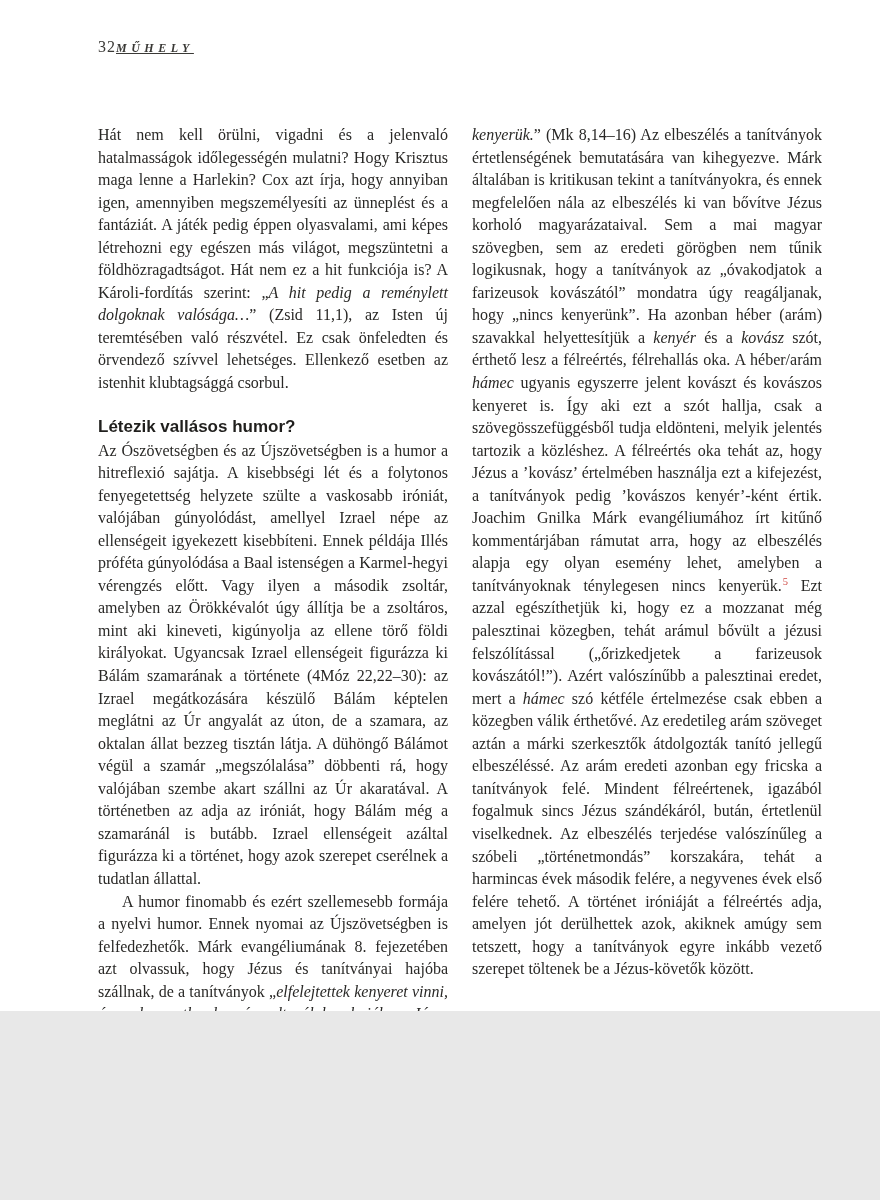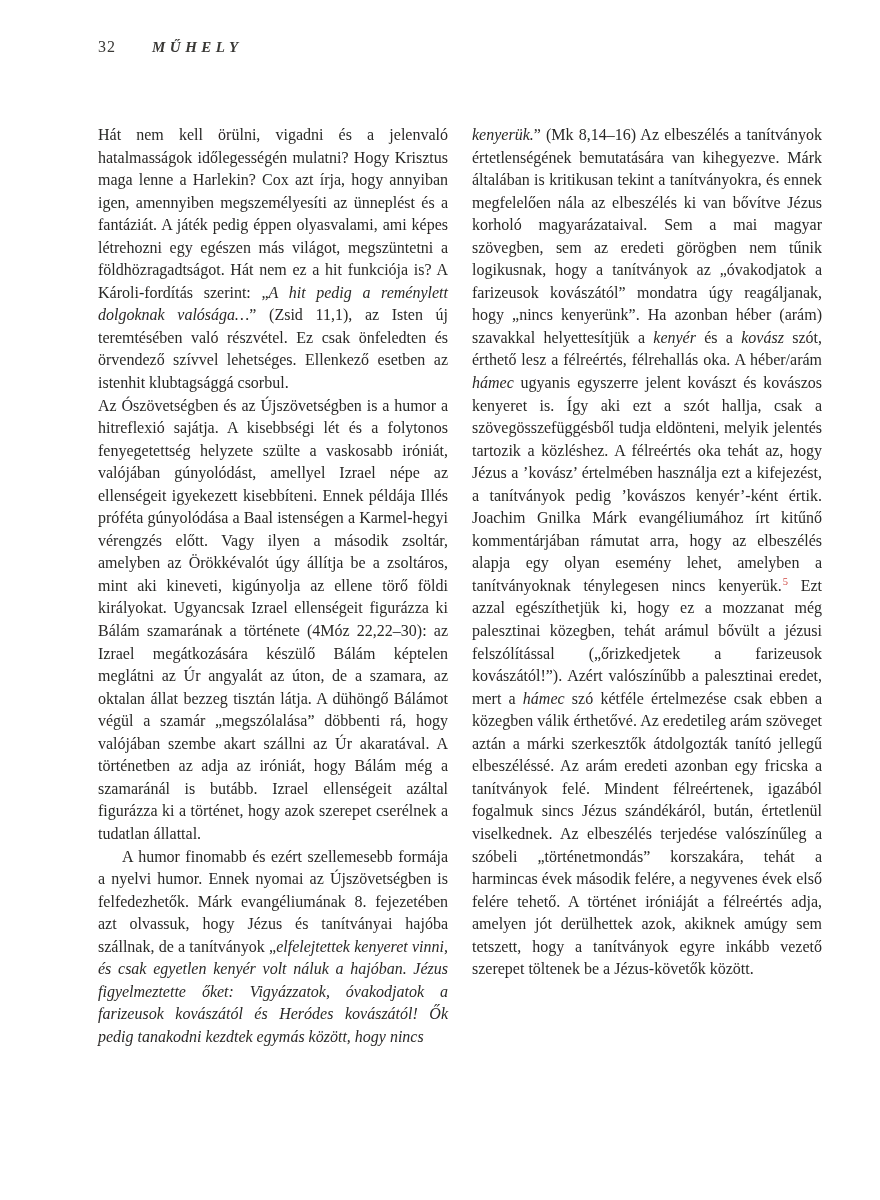--- a/index.html
+++ b/index.html
@@ -1,40 +1,40 @@
 <!DOCTYPE html>
 <html lang="hu"><head>
 <meta charset="utf-8">
 <style>
   html,body{margin:0;padding:0;background:#e8e8e8;}
   .page{
     position:relative;
-    width:880px;height:1200px;
+    width:880px;height:1011px;
     margin:0 auto;
     background:#ffffff;
     font-family:"Liberation Serif", serif;
     color:#292826;
     overflow:hidden;
   }
   .running-head{
     position:absolute;top:38px;left:98px;
     display:flex;align-items:baseline;
     color:#3a3936;
   }
   .page-number{
     font-size:16px;letter-spacing:1px;
     font-family:"Liberation Serif", serif;
   }
   .journal-title{
-    margin-left:36px;
-    font-size:15px;
+    font-size:12px;
     font-style:italic;
     letter-spacing:4.5px;
     font-weight:600;
     text-transform:uppercase;
+    text-decoration:underline;
   }
   .cols{
     position:absolute;left:98px;top:124px;
     width:724px;
     display:flex;gap:24px;
   }
   .col{width:350px;}
   p.para{
     margin:0;
     font-size:16px;
@@ -71,20 +71,21 @@
 <div class="page">
 
   <div class="running-head">
     <span class="page-number">32</span>
     <span class="journal-title">MŰHELY</span>
   </div>
 
   <div class="cols">
     <div class="col">
         <p class="para"><span>Hát nem kell örülni, vigadni és a jelenvaló hatalmasságok időlegességén mulatni? Hogy Krisztus maga lenne a Harlekin? Cox azt írja, hogy annyiban igen, amennyiben megszemélyesíti az ünneplést és a fantáziát. A játék pedig éppen olyasvalami, ami képes létrehozni egy egészen más világot, megszüntetni a földhözragadtságot. Hát nem ez a hit funkciója is? A Károli-fordítás szerint: „</span><span class="it">A hit pedig a reménylett dolgoknak valósága…</span><span>” (Zsid 11,1), az Isten új teremtésében való részvétel. Ez csak önfeledten és örvendező szívvel lehetséges. Ellenkező esetben az istenhit klubtagsággá csorbul.</span></p>
+        <h2 class="heading">Létezik vallásos humor?</h2>
         <p class="para"><span>Az Ószövetségben és az Újszövetségben is a humor a hitreflexió sajátja. A kisebbségi lét és a folytonos fenyegetettség helyzete szülte a vaskosabb iróniát, valójában gúnyolódást, amellyel Izrael népe az ellenségeit igyekezett kisebbíteni. Ennek példája Illés próféta gúnyolódása a Baal istenségen a Karmel-hegyi vérengzés előtt. Vagy ilyen a második zsoltár, amelyben az Örökkévalót úgy állítja be a zsoltáros, mint aki kineveti, kigúnyolja az ellene törő földi királyokat. Ugyancsak Izrael ellenségeit figurázza ki Bálám szamarának a története (4Móz 22,22–30): az Izrael megátkozására készülő Bálám képtelen meglátni az Úr angyalát az úton, de a szamara, az oktalan állat bezzeg tisztán látja. A dühöngő Bálámot végül a szamár „megszólalása” döbbenti rá, hogy valójában szembe akart szállni az Úr akaratával. A történetben az adja az iróniát, hogy Bálám még a szamaránál is butább. Izrael ellenségeit azáltal figurázza ki a történet, hogy azok szerepet cserélnek a tudatlan állattal.</span></p>
         <p class="para indent"><span>A humor finomabb és ezért szellemesebb formája a nyelvi humor. Ennek nyomai az Újszövetségben is felfedezhetők. Márk evangéliumának 8. fejezetében azt olvassuk, hogy Jézus és tanítványai hajóba szállnak, de a tanítványok „</span><span class="it">elfelejtettek kenyeret vinni, és csak egyetlen kenyér volt náluk a hajóban. Jézus figyelmeztette őket: Vigyázzatok, óvakodjatok a farizeusok kovászától és Heródes kovászától! Ők pedig tanakodni kezdtek egymás között, hogy nincs</span></p>
       </div>
     <div class="col">
         <p class="para"><span class="it">kenyerük.</span><span>” (Mk 8,14–16) Az elbeszélés a tanítványok értetlenségének bemutatására van kihegyezve. Márk általában is kritikusan tekint a tanítványokra, és ennek megfelelően nála az elbeszélés ki van bővítve Jézus korholó magyarázataival. Sem a mai magyar szövegben, sem az eredeti görögben nem tűnik logikusnak, hogy a tanítványok az „óvakodjatok a farizeusok kovászától” mondatra úgy reagáljanak, hogy „nincs kenyerünk”. Ha azonban héber (arám) szavakkal helyettesítjük a </span><span class="it">kenyér</span><span> és a </span><span class="it">kovász</span><span> szót, érthető lesz a félreértés, félrehallás oka. A héber/arám </span><span class="it">hámec</span><span> ugyanis egyszerre jelent kovászt és kovászos kenyeret is. Így aki ezt a szót hallja, csak a szövegösszefüggésből tudja eldönteni, melyik jelentés tartozik a közléshez. A félreértés oka tehát az, hogy Jézus a ’kovász’ értelmében használja ezt a kifejezést, a tanítványok pedig ’kovászos kenyér’-ként értik. Joachim Gnilka Márk evangéliumához írt kitűnő kommentárjában rámutat arra, hogy az elbeszélés alapja egy olyan esemény lehet, amelyben a tanítványoknak ténylegesen nincs kenyerük.</span><span class="fnref" style="color: rgb(207, 74, 69);">5</span><span> Ezt azzal egészíthetjük ki, hogy ez a mozzanat még palesztinai közegben, tehát arámul bővült a jézusi felszólítással („őrizkedjetek a farizeusok kovászától!”). Azért valószínűbb a palesztinai eredet, mert a </span><span class="it">hámec</span><span> szó kétféle értelmezése csak ebben a közegben válik érthetővé. Az eredetileg arám szöveget aztán a márki szerkesztők átdolgozták tanító jellegű elbeszéléssé. Az arám eredeti azonban egy fricska a tanítványok felé. Mindent félreértenek, igazából fogalmuk sincs Jézus szándékáról, bután, értetlenül viselkednek. Az elbeszélés terjedése valószínűleg a szóbeli „történetmondás” korszakára, tehát a harmincas évek második felére, a negyvenes évek első felére tehető. A történet iróniáját a félreértés adja, amelyen jót derülhettek azok, akiknek amúgy sem tetszett, hogy a tanítványok egyre inkább vezető szerepet töltenek be a Jézus-követők között.</span></p>
       </div>
   </div>
 
 </div>
 

